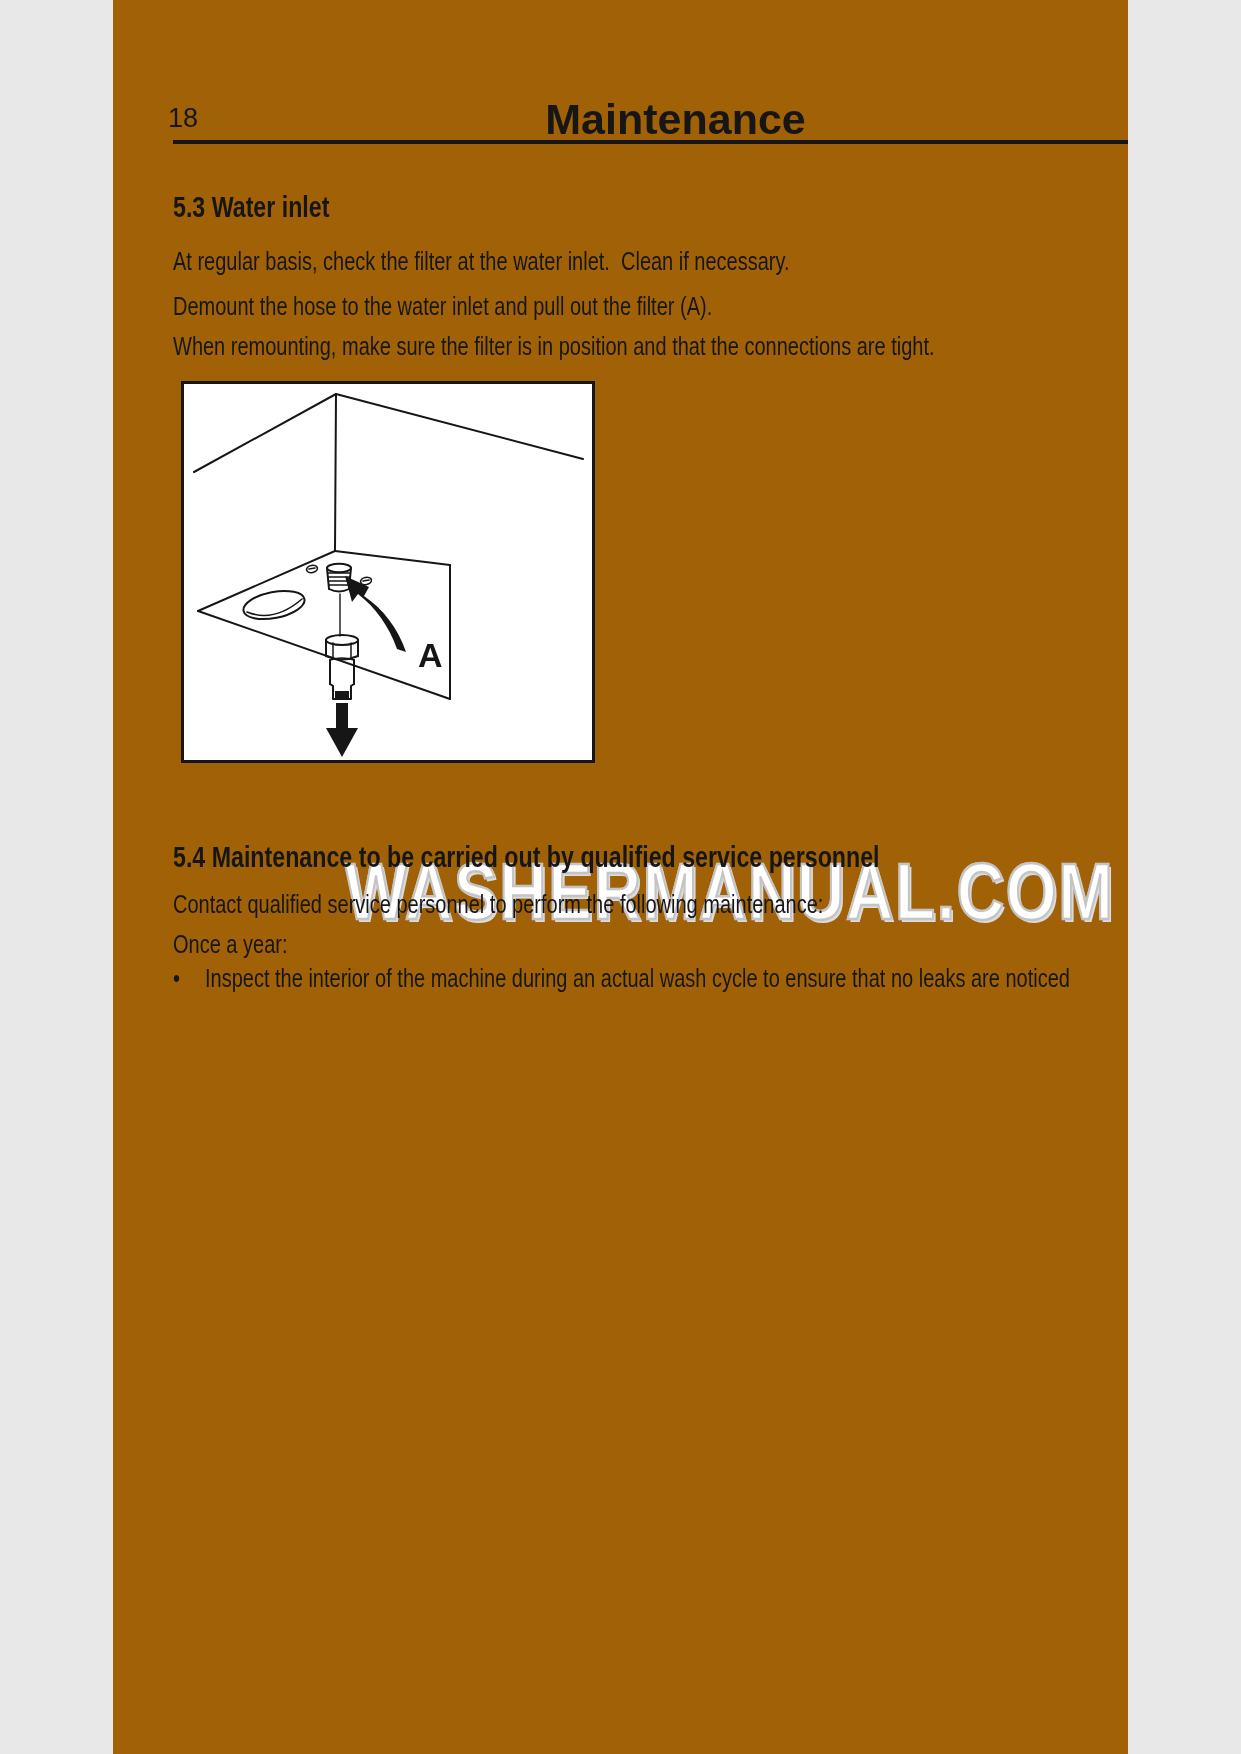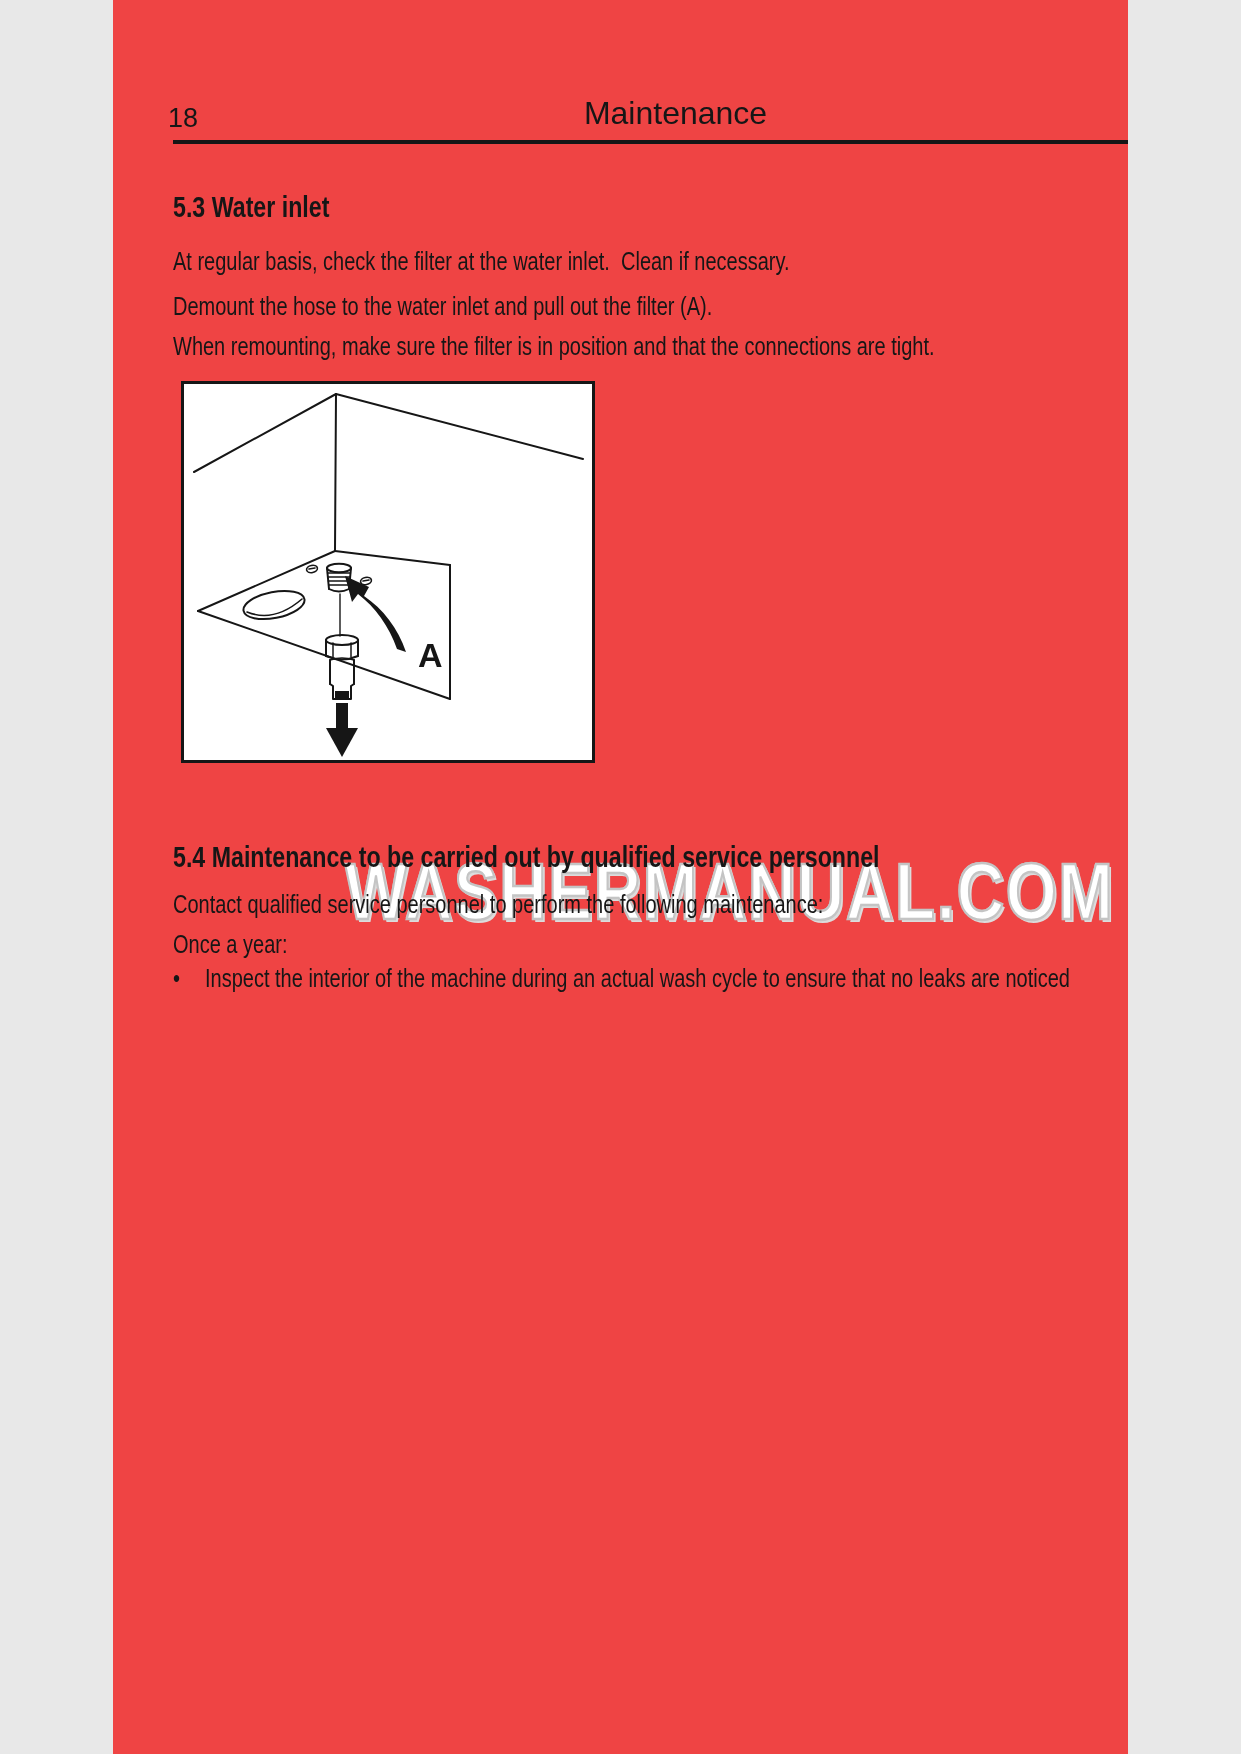--- a/index.html
+++ b/index.html
@@ -1,35 +1,35 @@
 <!DOCTYPE html>
 <html><head>
 <meta charset="utf-8">
 <style>
   html,body{margin:0;padding:0;background:#e8e8e8;}
   .page{
     position:relative;
     width:1015px;height:1754px;
     margin:0 auto;
-    background:#ef4444;
+    background:#a16207;
     font-family:"Liberation Sans","DejaVu Sans",sans-serif;
     color:#161616;
     overflow:hidden;
   }
   .abs{position:absolute;}
   .z2{z-index:2;}
   
   .cond{
     transform:scaleX(0.8);
     transform-origin:0 0;
     white-space:pre;
   }
   .pagenum{left:55px;top:102px;font-size:27px;line-height:1.2;}
   .header-title-wrap{left:60px;top:94px;width:1005px;text-align:center;}
-  .header-title{font-size:32px;font-weight:normal;line-height:1.2;letter-spacing:0px;}
+  .header-title{font-size:43px;font-weight:bold;line-height:1.2;letter-spacing:0px;}
   .header-rule{left:60px;top:140px;width:1005px;height:4px;background:#161616;}
   .h-section{font-size:29px;font-weight:bold;line-height:1.2;}
   .body-text{font-size:25px;line-height:1.2;}
   .sec53-h{left:60px;top:190px;}
   .p1{left:60px;top:246px;}
   .p2{left:60px;top:291px;}
   .p3{left:60px;top:331px;}
   .figure-box{
     left:68px;top:381px;width:408px;height:376px;
     border:3px solid #161616;background:#ffffff;

